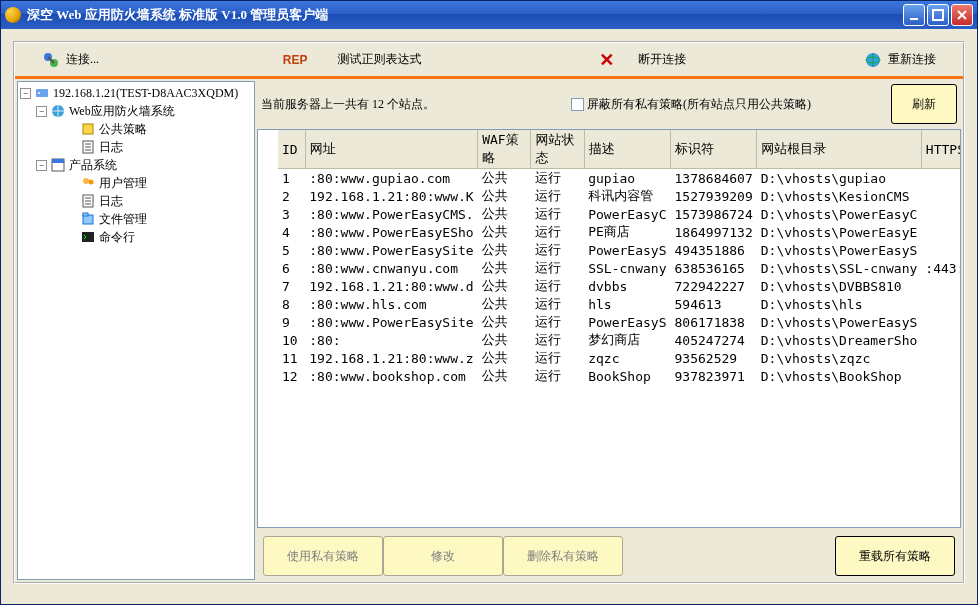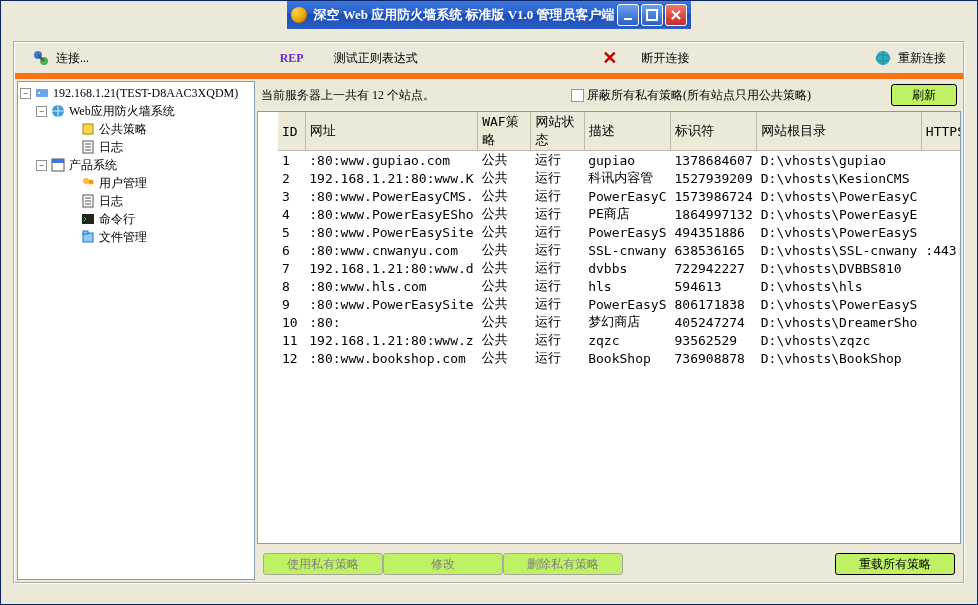--- a/index.html
+++ b/index.html
@@ -7,21 +7,20 @@
   font-family: "Microsoft YaHei", "SimSun", Arial, sans-serif;
   font-size: 12px;
   background: #ece9d8;
   overflow: hidden;
 }
 .window {
   width: 978px; height: 605px;
   background: #ece9d8;
   display: flex; flex-direction: column;
   border: 1px solid #0a246a;
-  align-items: center;
 }
 .titlebar {
   height: 28px;
   background: linear-gradient(180deg,#3b77dd 0%,#2b5fc7 45%,#1a4db3 46%,#2b5fc7 100%);
   color: #fff;
   display: flex; align-items: center;
   padding: 0 4px;
   min-height: 28px;
 }
 .titlebar .app-icon {
@@ -53,32 +52,32 @@
   flex: 1;
   border: 2px groove #fff;
   background: #ece9d8;
   display: flex; flex-direction: column;
   min-height: 0;
 }
 
 .toolbar {
   height: 36px;
   display: flex; align-items: center;
-  padding: 0 5px;
-  border-bottom: 6px solid #f97316;
+  padding: 0 15px;
+  border-bottom: 3px solid #f97316;
   min-height: 36px;
 }
 .tool-item {
   display: flex; align-items: center; gap: 6px;
   padding: 2px 12px; cursor: pointer;
   font-family: "SimSun", serif;
 }
 .tool-spacer { flex: 1; }
 .tool-rep {
-  color: #6d28d9; font-weight: bold; font-family: Liberation Serif, serif;
+  color: #c2410c; font-weight: bold; font-family: Liberation Sans, sans-serif;
   padding: 0 18px;
 }
 .tool-x {
   color: #cc0000; font-size: 18px; font-weight: bold;
   padding: 0 12px;
 }
 .tool-icon { width: 18px; height: 18px; display: inline-block; }
 
 .body-split {
   flex: 1; display: flex;
@@ -126,22 +125,22 @@
 }
 .status-left { margin-right: auto; }
 .checkbox {
   width: 13px; height: 13px;
   border: 1px solid #7f9db9;
   background: #fff; display: inline-block;
   margin-right: 3px; vertical-align: middle;
 }
 .btn {
   font-family: "SimSun", serif;
-  height: 22px; padding: 0 20px;
-  background: #bef264;
+  height: 40px; padding: 0 20px;
+  background: #fef9c3;
   border: 1px solid #000;
   border-radius: 3px;
   cursor: pointer;
   font-size: 12px;
 }
 .btn:disabled { color: #808080; border-color: #aca899; cursor: default; }
 
 .grid-wrap {
   flex: 1;
   border: 1px solid #7f9db9;
@@ -308,32 +307,32 @@
               <span class="toggle-empty"></span>
               <span class="node-icon"><svg viewBox="0 0 16 16">
                     <rect x="3" y="2" width="10" height="12" fill="#fff" stroke="#555"></rect>
                     <path d="M5 5 h6 M5 8 h6 M5 11 h6" stroke="#555"></path>
                   </svg></span>
               <span>日志</span>
             </div>
             <div class="tree-row indent-2">
               <span class="toggle-empty"></span>
               <span class="node-icon"><svg viewBox="0 0 16 16">
+                    <rect x="3" y="4" width="10" height="9" fill="#90caf9" stroke="#1976d2"></rect>
+                    <rect x="3" y="2" width="5" height="3" fill="#90caf9" stroke="#1976d2"></rect>
+                  </svg></span>
+              <span>文件管理</span>
+            </div>
+            <div class="tree-row indent-2">
+              <span class="toggle-empty"></span>
+              <span class="node-icon"><svg viewBox="0 0 16 16">
                     <rect x="2" y="3" width="12" height="10" fill="#222"></rect>
                     <path d="M4 6 l2 2 l-2 2" stroke="#0f0" fill="none"></path>
                   </svg></span>
               <span>命令行</span>
-            </div>
-            <div class="tree-row indent-2">
-              <span class="toggle-empty"></span>
-              <span class="node-icon"><svg viewBox="0 0 16 16">
-                    <rect x="3" y="4" width="10" height="9" fill="#90caf9" stroke="#1976d2"></rect>
-                    <rect x="3" y="2" width="5" height="3" fill="#90caf9" stroke="#1976d2"></rect>
-                  </svg></span>
-              <span>文件管理</span>
             </div>
           </div>
         </div>
 
         <div class="right-pane">
           <div class="status-row">
             <span class="status-left">
               <span>当前服务器上一共有 </span><span>12</span><span> 个站点。</span>
             </span>
             <label style="display:flex;align-items:center;margin-right:32px;">
@@ -479,21 +478,21 @@
                     <td>D:\vhosts\zqzc</td>
                     <td></td>
                     <td></td>
                   </tr>
                   <tr>
                     <td>12</td>
                     <td>:80:www.bookshop.com</td>
                     <td>公共</td>
                     <td>运行</td>
                     <td>BookShop</td>
-                    <td>736908878</td>
+                    <td>937823971</td>
                     <td>D:\vhosts\BookShop</td>
                     <td></td>
                     <td></td>
                   </tr>
                 </tbody>
             </table>
           </div>
 
           <div class="bottom-buttons">
             <button class="btn" disabled="">使用私有策略</button>

